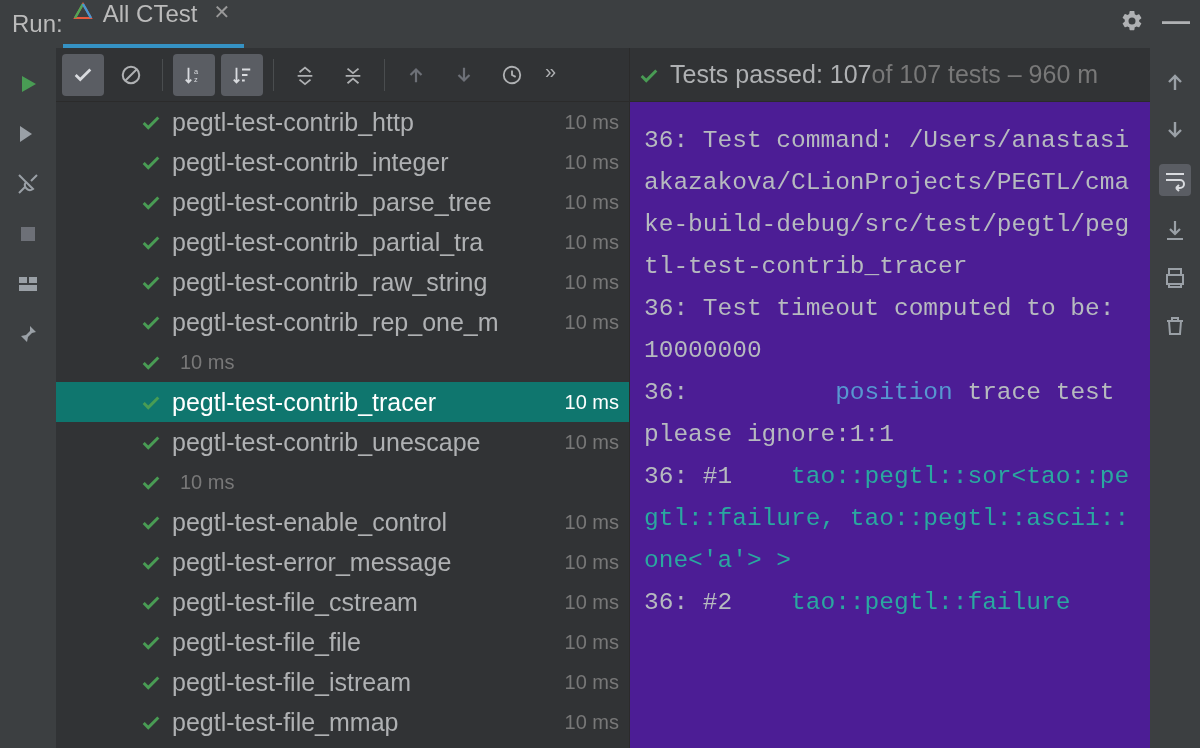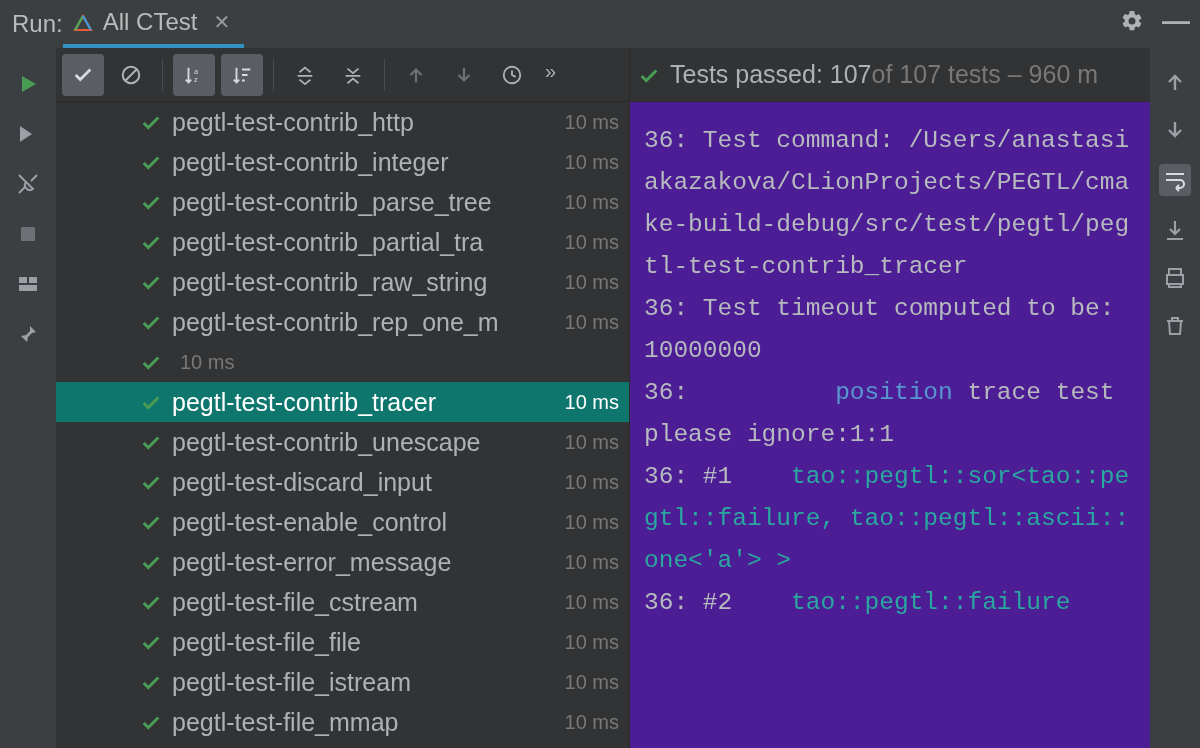--- a/index.html
+++ b/index.html
@@ -11,21 +11,21 @@
     -webkit-font-smoothing: antialiased;
   }
 
   
   .topbar {
     height: 48px; display: flex; align-items: center;
     padding: 0 10px 0 12px; background: #3C3F41;
   }
   .run-label { color: #BBBBBB; font-size: 24px; }
   .tab {
-    display: flex; align-items: center; gap: 10px;
+    display: flex; gap: 10px;
     height: 48px; padding: 0 14px 0 10px;
     border-bottom: 4px solid #3592C4;
     color: #BBBBBB; font-size: 24px;
   }
   .tab-close { color: #999; font-size: 20px; margin-left: 6px; cursor: pointer; }
   .ctest-icon { width: 20px; height: 20px; flex-shrink: 0; }
   .topbar-spacer { flex: 1; }
   .gear-icon, .min-icon { color: #AFB1B3; cursor: pointer; }
   .gear-icon svg { width: 24px; height: 24px; }
   .min-icon { font-size: 28px; font-weight: 700; margin-left: 18px; padding-bottom: 6px;}
@@ -306,21 +306,20 @@
           <span class="chk"><svg viewBox="0 0 24 24">
               <path d="M4 12l5 5L20 6"></path>
             </svg></span>
           <span class="tname">pegtl-test-contrib_unescape</span>
           <span class="ttime">10 ms</span>
         </div>
         <div class="test-row">
           <span class="chk"><svg viewBox="0 0 24 24">
               <path d="M4 12l5 5L20 6"></path>
             </svg></span>
-          <span class="tname">pegtl-test-discard_input</span>
           <span class="ttime">10 ms</span>
         </div>
         <div class="test-row">
           <span class="chk"><svg viewBox="0 0 24 24">
               <path d="M4 12l5 5L20 6"></path>
             </svg></span>
           <span class="tname">pegtl-test-enable_control</span>
           <span class="ttime">10 ms</span>
         </div>
         <div class="test-row">

